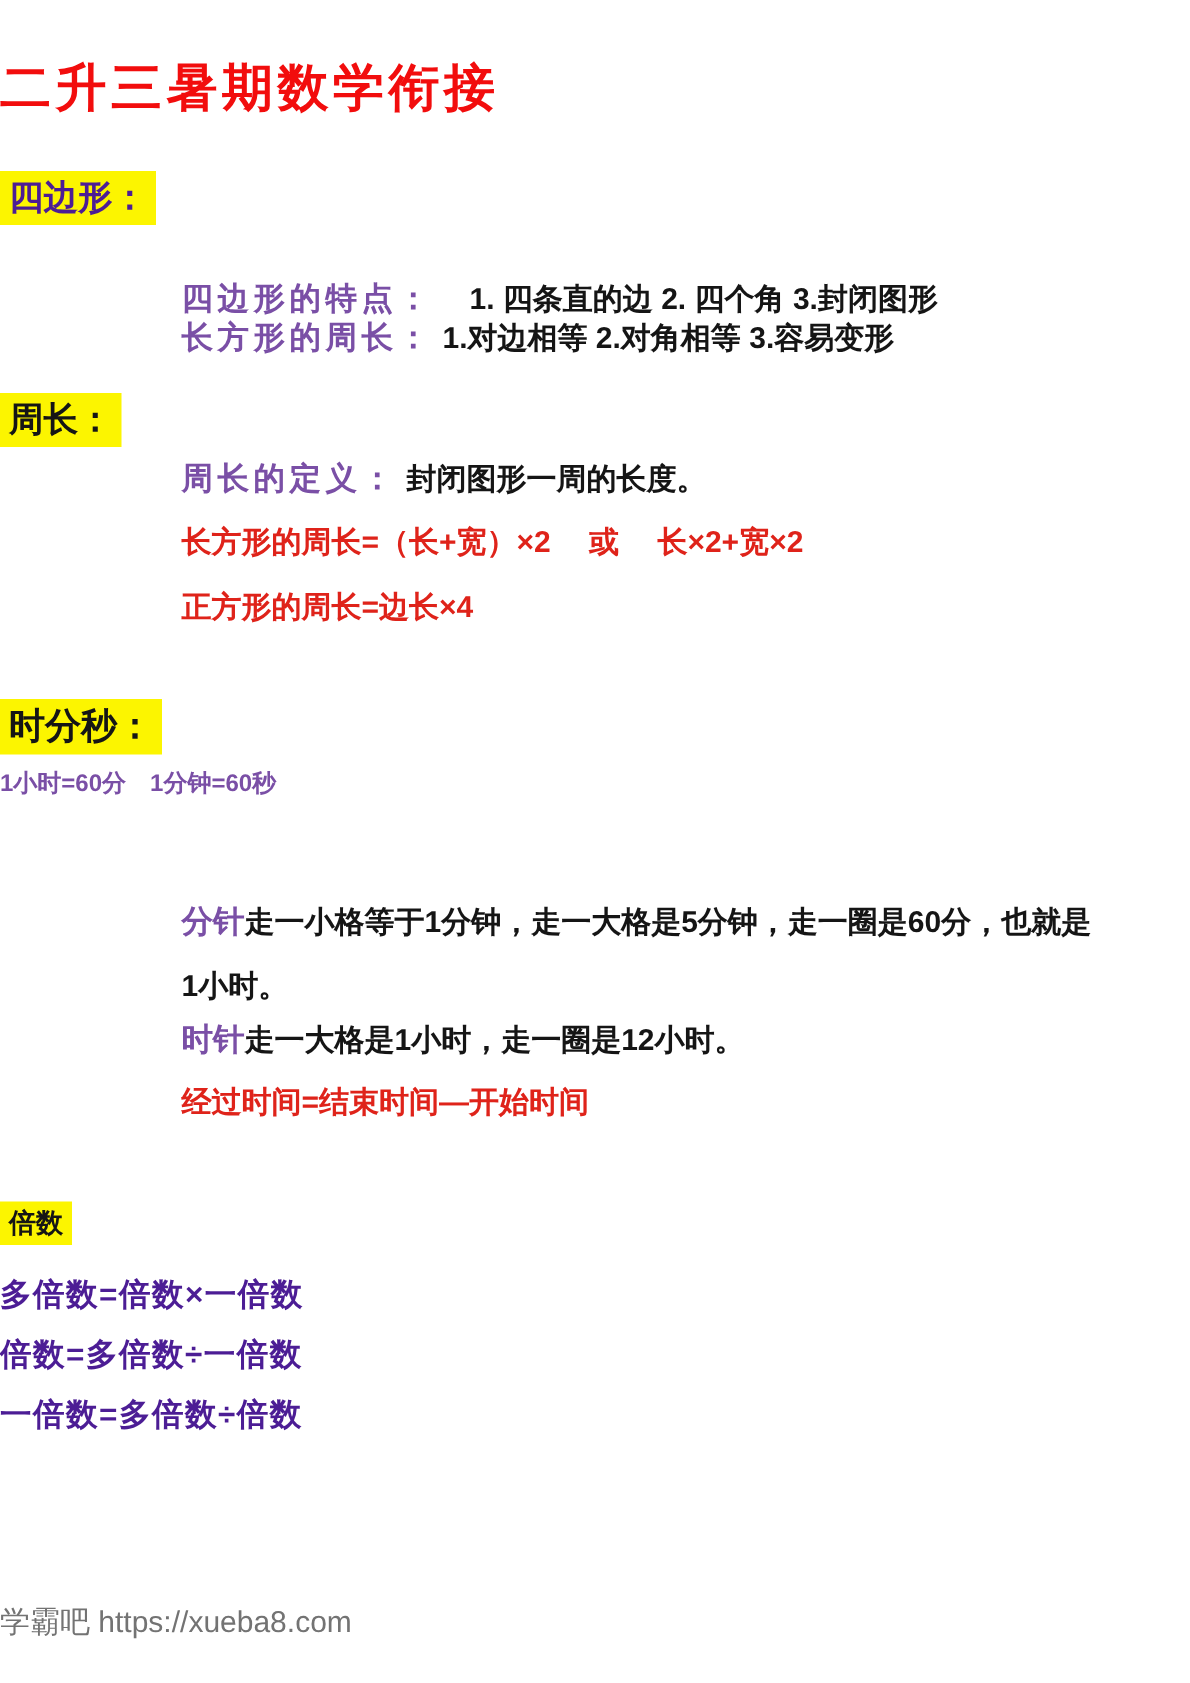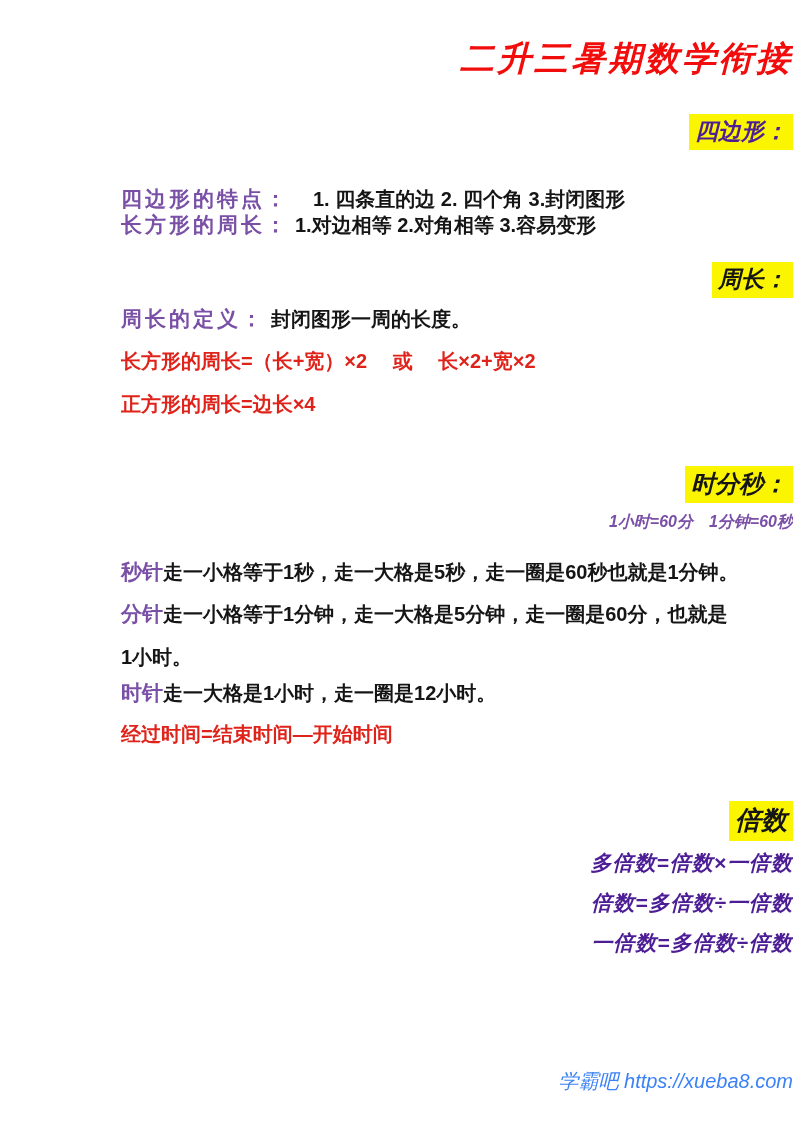--- a/index.html
+++ b/index.html
@@ -5,41 +5,41 @@
   html, body { margin: 0; padding: 0; background: #ffffff; }
   .page {
     position: relative;
     width: 793px;
     height: 1122px;
     background: #ffffff;
     font-family: "Liberation Sans", sans-serif;
     overflow: hidden;
   }
   .row { position: absolute; left: 0; width: 100%; white-space: nowrap; }
-  .row.center { text-align: right; font-style: italic; }
+  .row.center { text-align: left; }
   .row.indent { left: 121px; width: auto; text-align: left; }
 
   .title {
     font-size: 34px;
     font-weight: bold;
     color: #f20d0d;
     letter-spacing: 3px;
   }
 
   .hl {
     display: inline-block;
     background: #fcf500;
     padding: 2px 6px 3px 6px;
     font-weight: bold;
     color: #151515;
   }
   .hl.red { color: #4c1d95; }
   .hl.size23 { font-size: 23px; }
   .hl.size24 { font-size: 24px; }
-  .hl.size25 { font-size: 26px; }
+  .hl.size25 { font-size: 18px; }
 
   .plabel {
     color: #7a4fa6;
     font-weight: bold;
     font-size: 21px;
   }
   .plabel.spaced { letter-spacing: 3px; }
 
   .btext {
     color: #151515;
@@ -62,21 +62,21 @@
   }
 
   .mformula {
     color: #4c1d95;
     font-weight: bold;
     font-size: 21px;
     letter-spacing: 1px;
   }
 
   .footer-text {
-    color: #3b82f6;
+    color: #737373;
     font-weight: normal;
     font-size: 20px;
   }
 </style>
 </head>
 <body>
 
 <div class="page">
 
   <div class="row center title" style="top: 36px;">二升三暑期数学衔接</div>
@@ -104,23 +104,20 @@
   <div class="row indent rtext" style="top: 348px;">长方形的周长=（长+宽）×2　 或　 长×2+宽×2</div>
 
   <div class="row indent rtext" style="top: 391px;">正方形的周长=边长×4</div>
 
   <div class="row center" style="top: 466px;">
     <span class="hl size24">时分秒：</span>
   </div>
 
   <div class="row center ptext" style="top: 512px;">1小时=60分　1分钟=60秒</div>
 
-  <div class="row indent" style="top: 558px;">
-    <span class="plabel">秒针</span><span class="btext">走一小格等于1秒，走一大格是5秒，走一圈是60秒也就是1分钟。</span>
-  </div>
 
   <div class="row indent" style="top: 600px;">
     <span class="plabel">分针</span><span class="btext">走一小格等于1分钟，走一大格是5分钟，走一圈是60分，也就是</span>
   </div>
 
   <div class="row indent btext" style="top: 644px;">1小时。</div>
 
   <div class="row indent" style="top: 679px;">
     <span class="plabel">时针</span><span class="btext">走一大格是1小时，走一圈是12小时。</span>
   </div>

